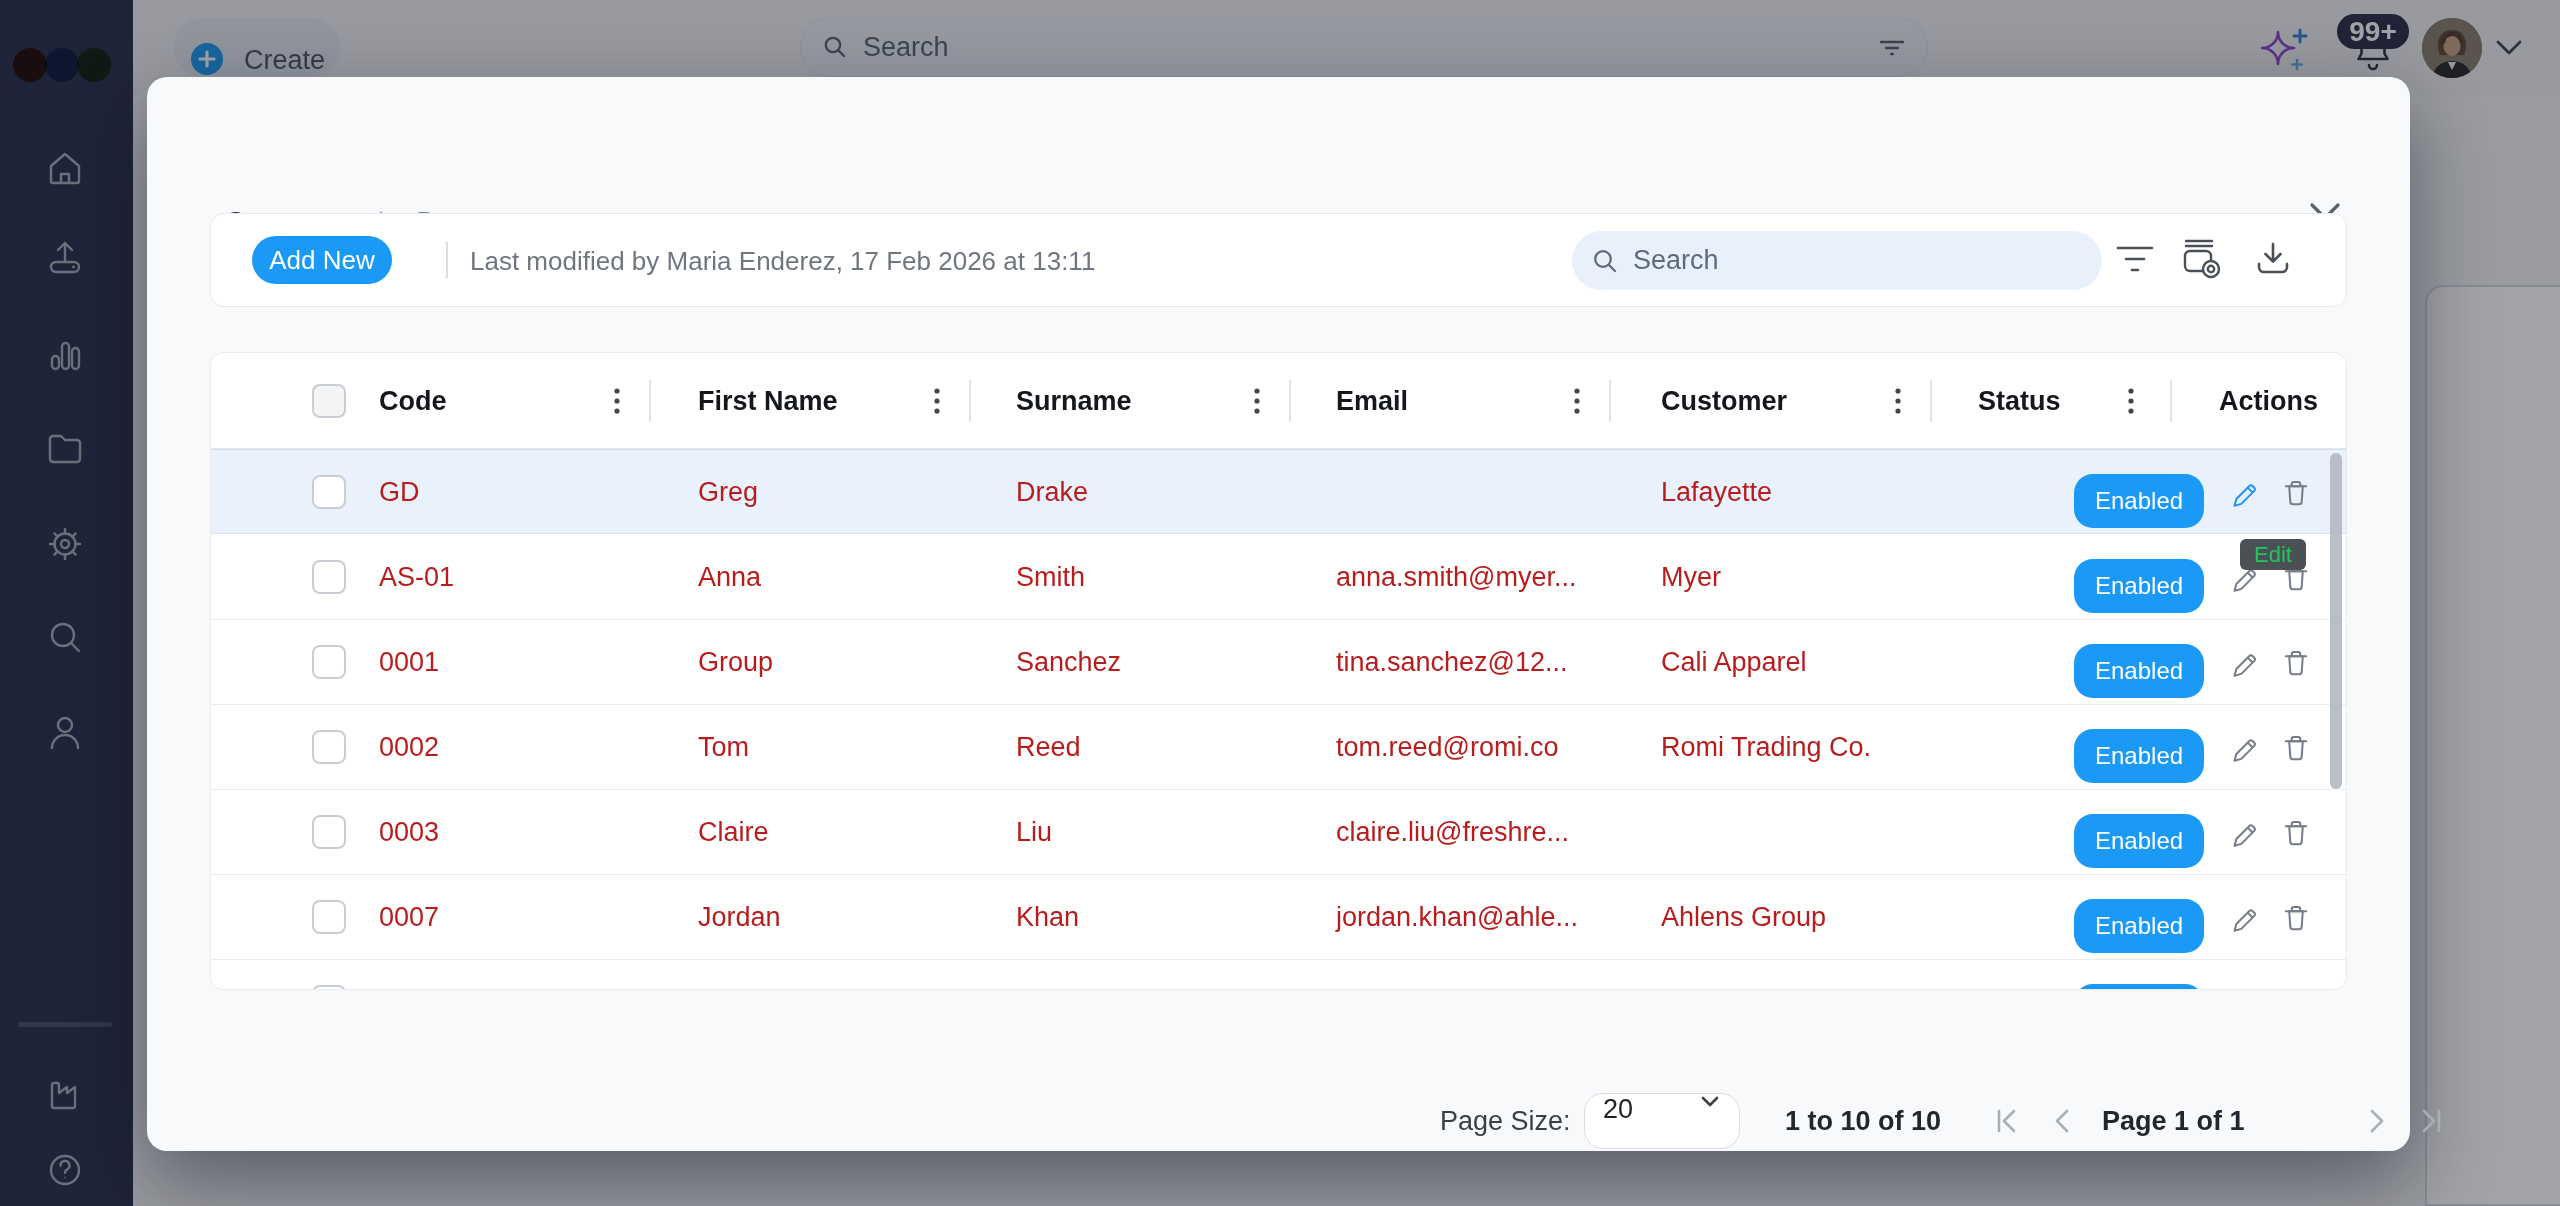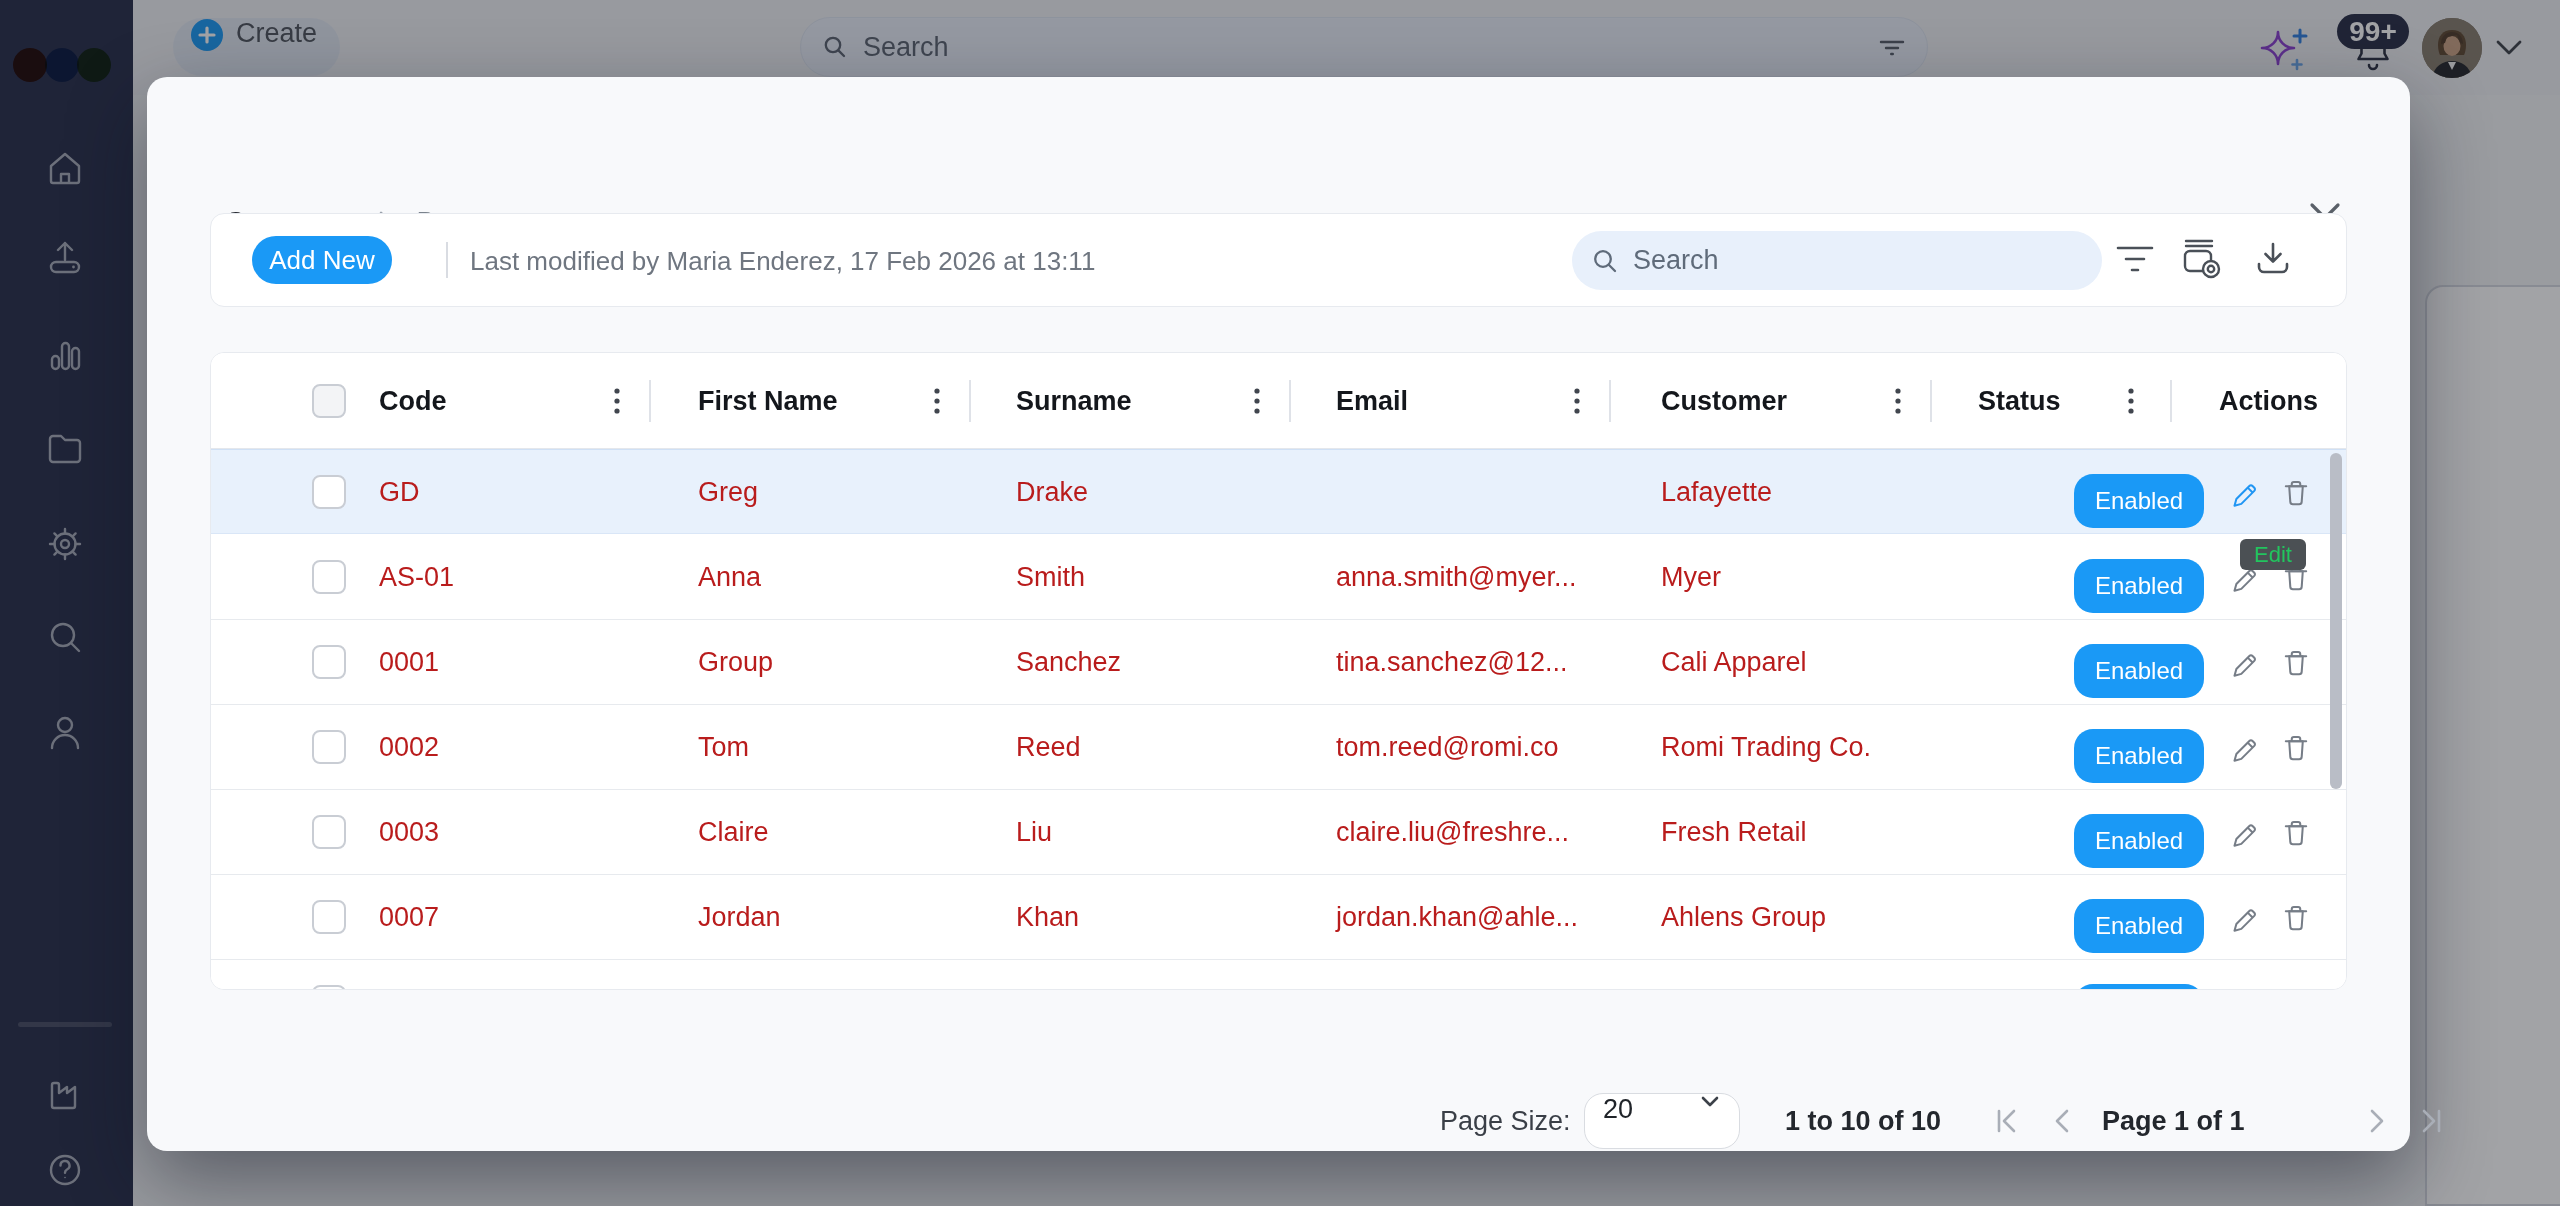--- a/index.html
+++ b/index.html
@@ -8,21 +8,21 @@
   .abs{position:absolute;}
 
   
   #topbar{left:0;top:0;width:2560px;height:95px;background:#eef0f4;}
   #content-bg{left:133px;top:95px;width:2427px;height:1111px;background:#f2f3f6;}
   #bg-panel{left:2425px;top:285px;width:300px;height:921px;background:#ffffff;border:2px solid #d4d8df;border-radius:18px 0 0 0;}
   #sidebar{left:0;top:0;width:133px;height:1206px;background:#262c49;}
   .side-ic{left:43px;width:44px;height:44px;color:#a6abb8;}
   .side-divider{left:18px;top:1022px;width:94px;height:5px;background:#464c63;border-radius:3px;}
 
-  #create-btn{left:173px;top:18px;width:167px;height:58px;border-radius:29px;background:#e2e8f2;display:flex;align-items:flex-start;gap:12px;padding-left:17px;}
+  #create-btn{left:173px;top:18px;width:167px;height:58px;border-radius:29px;background:#e2e8f2;display:flex;align-items:flex-end;gap:20px;padding-left:17px;}
   #create-btn .lbl{font-size:27px;color:#4d535c;font-weight:500;}
   #top-search{left:800px;top:17px;width:1128px;height:60px;border-radius:30px;background:#e9eef8;border:1.5px solid #dde4f0;display:flex;align-items:center;padding:0 22px;gap:14px;}
   #top-search input{flex:1;border:none;outline:none;background:transparent;font-size:27px;color:#3c434e;}
   #top-search input::placeholder{color:#5b6370;}
   .ic{display:inline-flex;align-items:center;justify-content:center;}
   #sparkle{left:2256px;top:26px;width:56px;height:48px;}
   #bell{left:2350px;top:26px;width:46px;height:52px;color:#2b3040;}
   #badge{left:2337px;top:14px;width:72px;height:35px;background:#272c45;border-radius:18px;color:#fff;font-size:28px;font-weight:600;display:flex;align-items:center;justify-content:center;}
   #avatar{left:2422px;top:18px;width:60px;height:60px;border-radius:50%;overflow:hidden;background:#7d7466;}
   #user-chevron{left:2492px;top:36px;width:34px;height:24px;color:#3c4149;}
@@ -414,21 +414,20 @@
             </svg>
           </span>
       </div>
 
       <div class="trow" style="top:437px;">
         <span class="cb"></span>
         <span class="cell c-code">0003</span>
         <span class="cell c-fn">Claire</span>
         <span class="cell c-sn">Liu</span>
         <span class="cell c-em">claire.liu@freshre...</span>
-        <span class="cell c-cu">Fresh Retail</span>
         <span class="pill">Enabled</span>
         <span class="act pencil ic">
             <svg width="34" height="34" viewBox="0 0 40 40" fill="none" stroke="currentColor" stroke-width="2.4" stroke-linejoin="round">
               <path d="M10 35l2.2-8L27.5 11.7a2.6 2.6 0 0 1 3.7 0l2.1 2.1a2.6 2.6 0 0 1 0 3.7L18 32.8 10 35Z"></path>
               <path d="M25.5 13.7l5.8 5.8"></path>
             </svg>
           </span>
         <span class="act trash ic">
             <svg width="34" height="34" viewBox="0 0 40 40" fill="none" stroke="currentColor" stroke-width="2.4" stroke-linecap="round" stroke-linejoin="round">
               <path d="M8 12h24M15 12v-2.5a2.5 2.5 0 0 1 2.5-2.5h5a2.5 2.5 0 0 1 2.5 2.5V12"></path>

